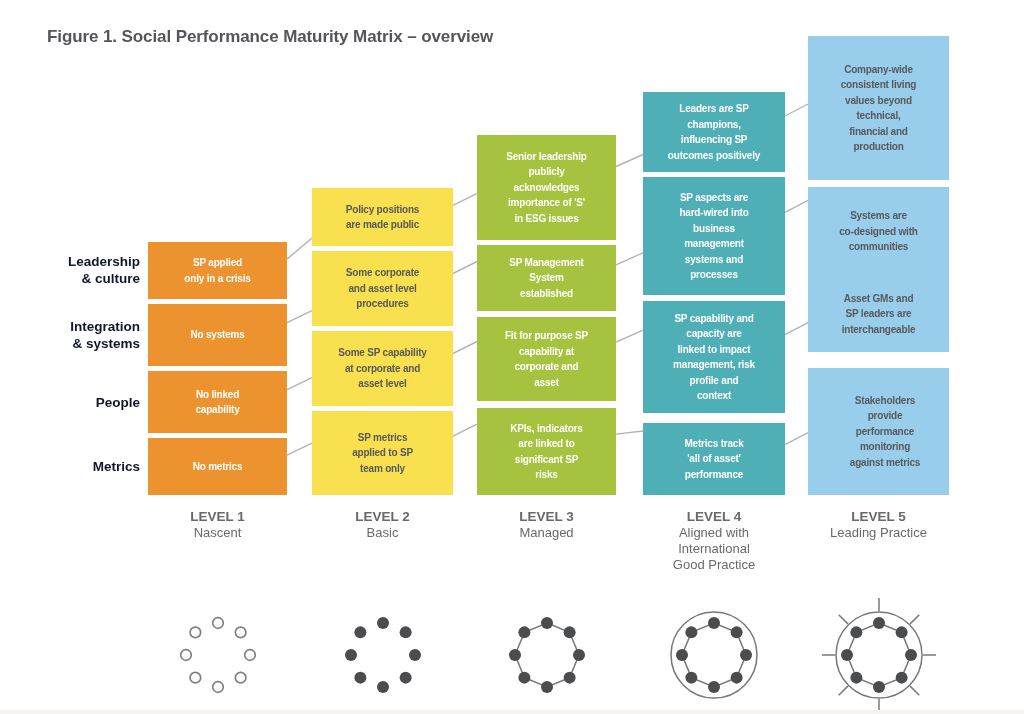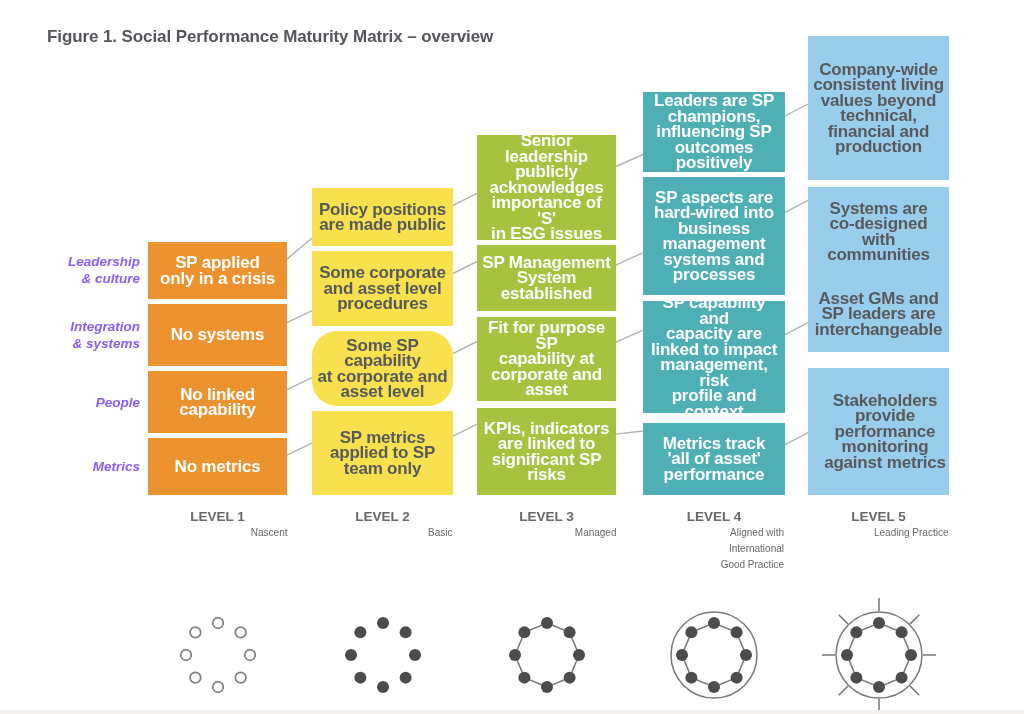--- a/index.html
+++ b/index.html
@@ -7,32 +7,31 @@
     position:relative;width:1024px;height:714px;background:#ffffff;
     overflow:hidden;font-family:"Liberation Sans",sans-serif;margin-top:8px;
   }
   .title{
     position:absolute;left:47px;top:19px;font-size:17px;font-weight:bold;
     color:#54555A;letter-spacing:-0.1px;
   }
   .connectors{position:absolute;left:0;top:0;width:1024px;height:714px;}
   .mbox{
     position:absolute;display:flex;align-items:center;justify-content:center;
-    text-align:center;font-weight:bold;font-size:17px;line-height:15.5px;
+    text-align:center;font-weight:bold;font-size:10px;line-height:15.5px;
     letter-spacing:-0.2px;white-space:pre-line;padding:4px 3px;box-sizing:border-box;
   }
   .rowlab{
     position:absolute;left:20px;width:120px;text-align:right;font-weight:bold;
-    font-size:13.5px;line-height:17px;color:#8b5cf6;white-space:pre-line;
+    font-size:13.5px;line-height:17px;color:#0f172a;white-space:pre-line;
     transform:translateY(-50%);
-    font-style:italic;
   }
   .lvl{position:absolute;width:140px;text-align:center;color:#68696C;}
   .lvl-name{font-weight:bold;font-size:13.5px;line-height:17px;}
-  .lvl-sub{font-size:10px;line-height:16px;white-space:pre-line;text-align:right;}
+  .lvl-sub{font-size:13px;line-height:16px;white-space:pre-line;}
   .micon{position:absolute;width:150px;height:150px;}
   .band{position:absolute;left:0;top:702px;width:1024px;height:12px;}
 </style>
 </head>
 <body>
 
 <div class="page">
 
   <div class="title">Figure 1. Social Performance Maturity Matrix – overview</div>
 
@@ -67,21 +66,21 @@
   <div class="mbox" id="box-0-1" style="left: 148px; top: 296px; width: 139px; height: 62px; background: rgb(236, 147, 48); color: rgb(255, 255, 255);">No systems</div>
   <div class="mbox" id="box-0-2" style="left: 148px; top: 363px; width: 139px; height: 62px; background: rgb(236, 147, 48); color: rgb(255, 255, 255);">No linked
 capability</div>
   <div class="mbox" id="box-0-3" style="left: 148px; top: 430px; width: 139px; height: 57px; background: rgb(236, 147, 48); color: rgb(255, 255, 255);">No metrics</div>
 
   <div class="mbox" id="box-1-0" style="left: 312px; top: 180px; width: 141px; height: 58px; background: rgb(248, 224, 78); color: rgb(88, 89, 91);">Policy positions
 are made public</div>
   <div class="mbox" id="box-1-1" style="left: 312px; top: 243px; width: 141px; height: 75px; background: rgb(248, 224, 78); color: rgb(88, 89, 91);">Some corporate
 and asset level
 procedures</div>
-  <div class="mbox" id="box-1-2" style="left: 312px; top: 323px; width: 141px; height: 75px; background: rgb(248, 224, 78); color: rgb(88, 89, 91); border-radius: 25px;">Some SP capability
+  <div class="mbox" id="box-1-2" style="left: 312px; top: 323px; width: 141px; height: 75px; background: rgb(248, 224, 78); color: rgb(88, 89, 91);">Some SP capability
 at corporate and
 asset level</div>
   <div class="mbox" id="box-1-3" style="left: 312px; top: 403px; width: 141px; height: 84px; background: rgb(248, 224, 78); color: rgb(88, 89, 91);">SP metrics
 applied to SP
 team only</div>
 
   <div class="mbox" id="box-2-0" style="left: 477px; top: 127px; width: 139px; height: 105px; background: rgb(165, 195, 62); color: rgb(255, 255, 255);">Senior leadership
 publicly
 acknowledges
 importance of 'S'

